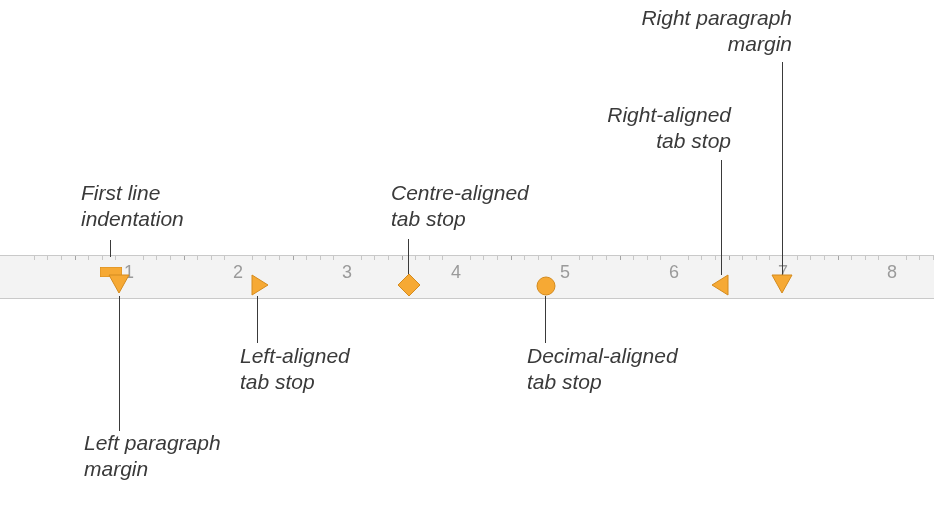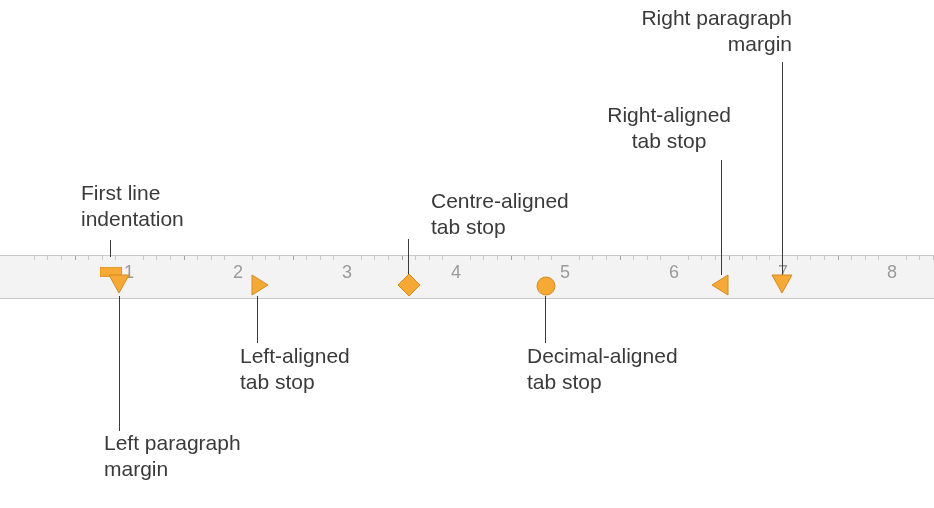--- a/index.html
+++ b/index.html
@@ -12,20 +12,21 @@
     font-size: 21px;
     color: #3a3a3a;
     background: #fff;
     position: relative;
     overflow: hidden;
   }
   .label {
     position: absolute;
     line-height: 1.25;
     white-space: nowrap;
+    font-style: italic;
   }
   .ruler {
     position: absolute;
     left: 0;
     top: 255px;
     width: 934px;
     height: 44px;
     background: #f3f3f3;
     border-top: 1px solid #c9c9c9;
     border-bottom: 1px solid #c9c9c9;
@@ -183,18 +184,18 @@
     </svg>
 </div>
 
 <div class="marker" style="left:771px; top:274px;">
   <svg width="22" height="22">
       <polygon points="1,1 21,1 11,19" fill="#f6a934" stroke="#d48b1e" stroke-width="1"></polygon>
     </svg>
 </div>
 
 <div class="label" style="left:81px; top:180px;">First line<br>indentation</div>
-<div class="label" style="left:391px; top:188px;margin-left:40px;">Centre-aligned<br>tab stop</div>
+<div class="label" style="left:391px; top:180px;">Centre-aligned<br>tab stop</div>
 <div class="label" style="right:142px; top:5px; text-align:right;">Right paragraph<br>margin</div>
-<div class="label" style="right:203px; top:102px; text-align:center;">Right-aligned<br>tab stop</div>
+<div class="label" style="right:203px; top:102px; text-align:right;">Right-aligned<br>tab stop</div>
 <div class="label" style="left:240px; top:343px;">Left-aligned<br>tab stop</div>
 <div class="label" style="left:527px; top:343px;">Decimal-aligned<br>tab stop</div>
-<div class="label" style="left:104px; top:430px;">Left paragraph<br>margin</div>
+<div class="label" style="left:84px; top:430px;">Left paragraph<br>margin</div>
 
 </body></html>

